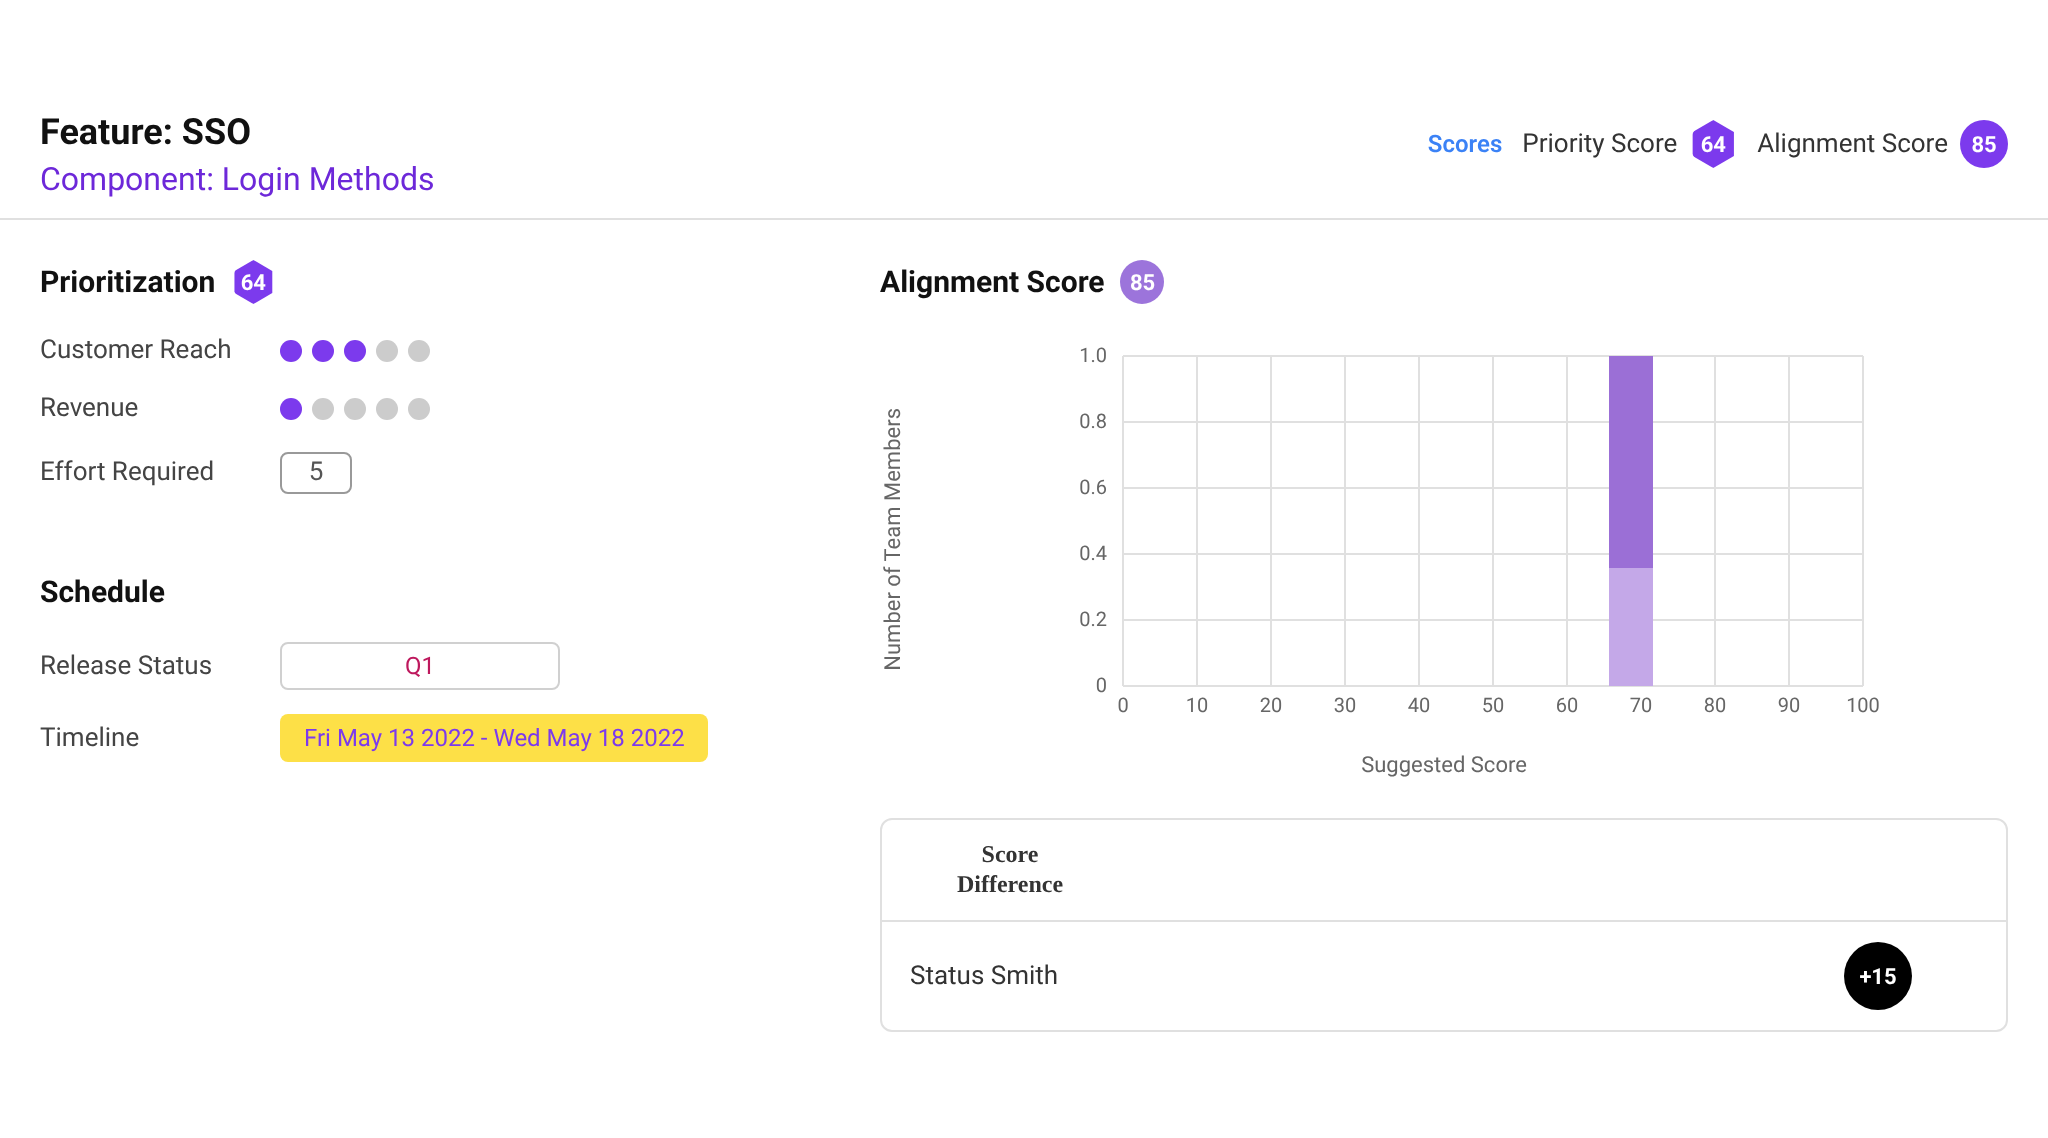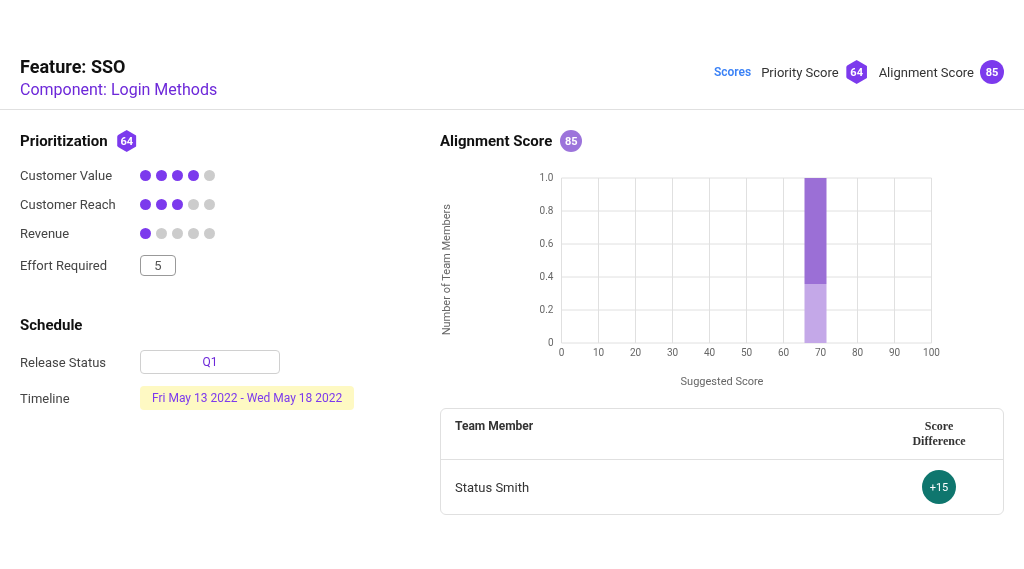--- a/index.html
+++ b/index.html
@@ -228,27 +228,27 @@
       width: 120px;
       font-size: 13px;
       color: #444;
     }
 
     .schedule-field {
       border: 1px solid #d0d0d0;
       border-radius: 4px;
       padding: 4px 16px;
       font-size: 12px;
-      color: #6d28d9;
+      color: #be185d;
       text-align: center;
       min-width: 140px;
     }
 
     .timeline-field {
-      background: #fef9c3;
+      background: #fde047;
       border: none;
       border-radius: 4px;
       padding: 5px 12px;
       font-size: 12px;
       color: #7c3aed;
       text-align: center;
       min-width: 200px;
     }
 
     
@@ -291,30 +291,30 @@
       color: #333;
     }
 
     .team-table-row .col-score {
       width: 100px;
       display: flex;
       justify-content: center;
     }
 
     .diff-badge {
-      background: #0f766e;
+      background: #000000;
       color: #fff;
       border-radius: 50%;
       width: 34px;
       height: 34px;
       display: flex;
       align-items: center;
       justify-content: center;
       font-size: 11px;
-      font-weight: 400;
+      font-weight: 700;
     }
   </style>
 </head>
 <body>
 
 <div class="header">
   <div class="header-left">
     <h2>Feature: SSO</h2>
     <div class="component">Component: Login Methods</div>
   </div>
@@ -339,30 +339,20 @@
 
   <div class="left-panel">
 
     <div class="section-title">
       <span>Prioritization</span>
       <div class="section-badge">
         <span>64</span>
       </div>
     </div>
 
-    <div class="criteria-row">
-      <span class="criteria-label">Customer Value</span>
-      <div class="dots">
-        <div class="dot dot-filled"></div>
-        <div class="dot dot-filled"></div>
-        <div class="dot dot-filled"></div>
-        <div class="dot dot-filled"></div>
-        <div class="dot dot-empty"></div>
-      </div>
-    </div>
 
     <div class="criteria-row">
       <span class="criteria-label">Customer Reach</span>
       <div class="dots">
         <div class="dot dot-filled"></div>
         <div class="dot dot-filled"></div>
         <div class="dot dot-filled"></div>
         <div class="dot dot-empty"></div>
         <div class="dot dot-empty"></div>
       </div>
@@ -460,21 +450,20 @@
 
             <rect x="283" y="10" width="22" height="106" fill="#9b6fd6"></rect>
           </svg>
         </div>
       </div>
       <div class="x-axis-label">Suggested Score</div>
     </div>
 
     <div class="team-table">
       <div class="team-table-header">
-        <div class="col-member">Team Member</div>
         <div class="col-score">
           <div>Score</div>
           <div>Difference</div>
         </div>
       </div>
       <div class="team-table-row">
         <div class="col-member">Status Smith</div>
         <div class="col-score">
           <div class="diff-badge">+15</div>
         </div>

